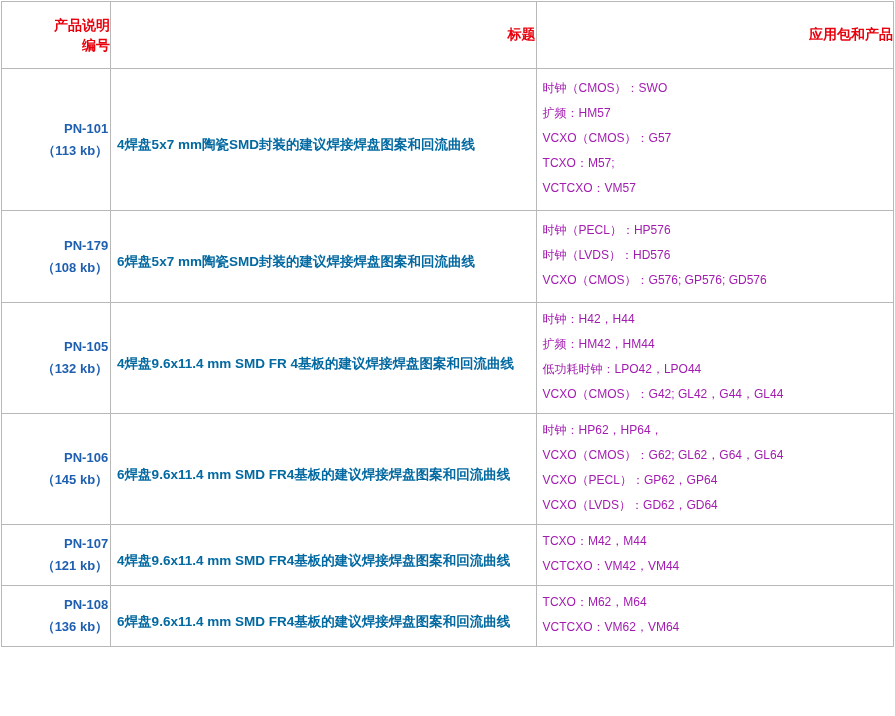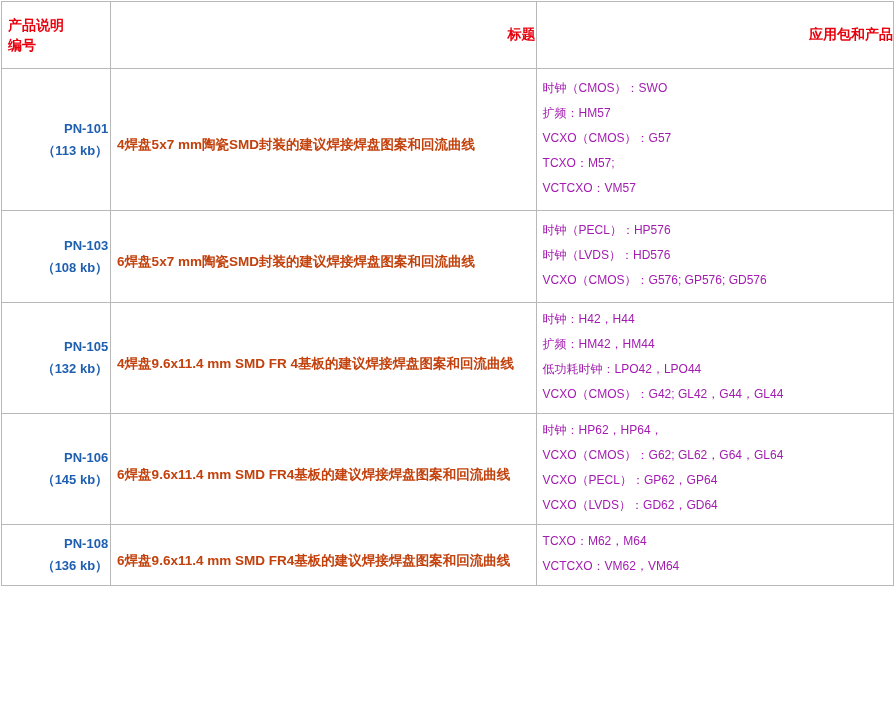--- a/index.html
+++ b/index.html
@@ -31,21 +31,21 @@
   thead th {
     background: #ffffff;
     text-align: right;
     color: #e8000d;
     font-weight: bold;
     font-size: 14px;
     height: 66px;
     padding: 4px 6px;
   }
   th.hdr-pn {
-    text-align: left;
+    text-align: right;
     padding-left: 6px;
     line-height: 20px;
   }
   .hdr-pn-line { display: block; }
 
   td.cell-pn {
     text-align: right;
     font-size: 13px;
     color: #1f5fb0;
     font-weight: bold;
@@ -53,21 +53,21 @@
     padding: 4px 2px;
   }
   td.cell-pn .size {
     display: block;
     font-weight: bold;
     color: #1f5fb0;
     font-size: 13px;
   }
   td.cell-title {
     font-size: 13.5px;
-    color: #c2410c;
+    color: #0369a1;
     line-height: 21px;
     padding: 16px 8px 6px 6px;
     font-weight: bold;
     vertical-align: middle;
   }
   td.cell-apps {
     font-size: 12px;
     color: #a21caf;
     line-height: 25px;
     padding: 4px 6px 6px 6px;
@@ -113,21 +113,21 @@
         <span class="app-line">时钟（CMOS）：SWO</span>
         <span class="app-line">扩频：HM57</span>
         <span class="app-line">VCXO（CMOS）：G57</span>
         <span class="app-line">TCXO：M57;</span>
         <span class="app-line">VCTCXO：VM57</span>
       </td>
     </tr>
 
     <tr class="row-mid">
       <td class="cell-pn">
-        <span>PN-103</span>
+        <span>PN-179</span>
         <span class="size">（108 kb）</span>
       </td>
       <td class="cell-title">6焊盘5x7 mm陶瓷SMD封装的建议焊接焊盘图案和回流曲线</td>
       <td class="cell-apps">
         <span class="app-line">时钟（PECL）：HP576</span>
         <span class="app-line">时钟（LVDS）：HD576</span>
         <span class="app-line">VCXO（CMOS）：G576; GP576; GD576</span>
       </td>
     </tr>
 
@@ -152,20 +152,31 @@
       </td>
       <td class="cell-title">6焊盘9.6x11.4 mm SMD FR4基板的建议焊接焊盘图案和回流曲线</td>
       <td class="cell-apps">
         <span class="app-line">时钟：HP62，HP64，</span>
         <span class="app-line">VCXO（CMOS）：G62; GL62，G64，GL64</span>
         <span class="app-line">VCXO（PECL）：GP62，GP64</span>
         <span class="app-line">VCXO（LVDS）：GD62，GD64</span>
       </td>
     </tr>
 
+    <tr class="row-short">
+      <td class="cell-pn">
+        <span>PN-107</span>
+        <span class="size">（121 kb）</span>
+      </td>
+      <td class="cell-title">4焊盘9.6x11.4 mm SMD FR4基板的建议焊接焊盘图案和回流曲线</td>
+      <td class="cell-apps">
+        <span class="app-line">TCXO：M42，M44</span>
+        <span class="app-line">VCTCXO：VM42，VM44</span>
+      </td>
+    </tr>
 
     <tr class="row-short">
       <td class="cell-pn">
         <span>PN-108</span>
         <span class="size">（136 kb）</span>
       </td>
       <td class="cell-title">6焊盘9.6x11.4 mm SMD FR4基板的建议焊接焊盘图案和回流曲线</td>
       <td class="cell-apps">
         <span class="app-line">TCXO：M62，M64</span>
         <span class="app-line">VCTCXO：VM62，VM64</span>

